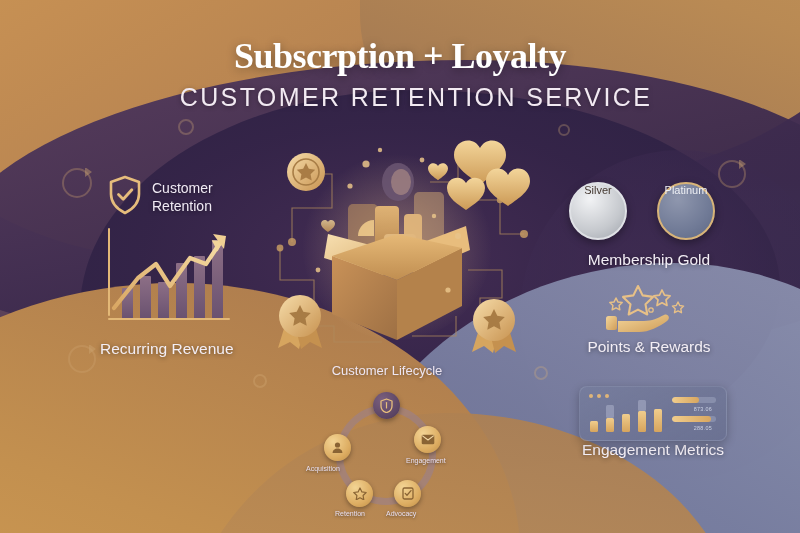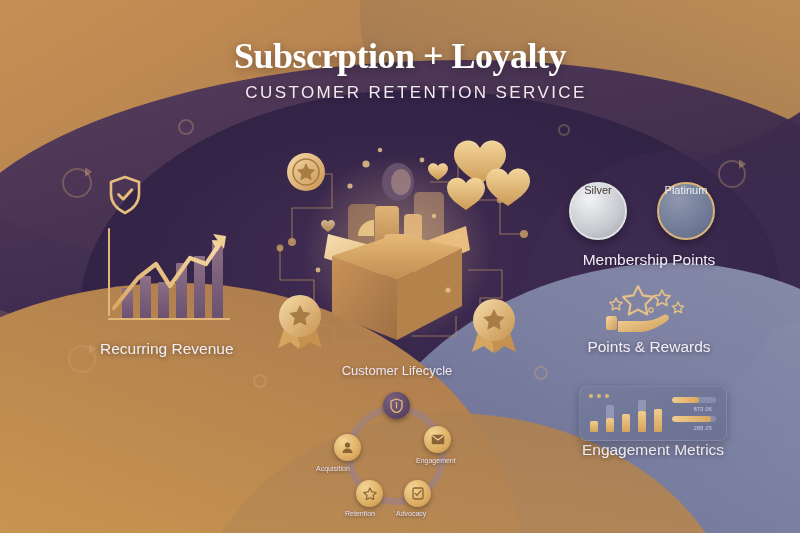--- a/index.html
+++ b/index.html
@@ -107,21 +107,21 @@
     font-family:"Liberation Serif", serif;
     font-weight:700;
     font-size:36px;
     letter-spacing:-0.5px;
     color:#ffffff;
     text-shadow:0 2px 10px rgba(0,0,0,.35);
     line-height:1.05;
   }
   .subtitle {
     margin-top:7px;
-    font-size:17px;
+    font-size:25px;
     letter-spacing:2.4px;
     color:#f2eaf2;
     text-shadow:0 1px 5px rgba(0,0,0,.35);
     padding-left:32px;
   }
 
   
   .flabel {
     color:#f3eef5;
     font-size:15.5px;
@@ -178,21 +178,21 @@
   }
   .dot { position:absolute; top:7px; width:4px; height:4px; border-radius:50%; background:#e0b578; }
   .mbar { position:absolute; bottom:8px; width:8px; border-radius:1.5px; background:linear-gradient(180deg,#f0cd8d,#d6a45d); }
   .mbar-ghost { position:absolute; width:8px; border-radius:1.5px; background:rgba(190,196,216,.42); }
   .pbar { position:absolute; right:10px; width:44px; height:6px; border-radius:3px; background:rgba(180,188,212,.35); overflow:hidden; }
   .pbar > i { display:block; height:100%; background:linear-gradient(90deg,#f1cd8c,#d8a660); border-radius:3px; }
   .pnum { position:absolute; right:14px; font-size:5.4px; color:#ccd2e4; letter-spacing:.3px; }
   #metrics-label { margin-top:0; }
 
   
-  #journey-block { position:absolute; left:312px; top:362px; width:170px; height:165px; z-index:15; }
+  #journey-block { position:absolute; left:302px; top:362px; width:170px; height:165px; z-index:15; }
   #journey-title { font-size:13px; line-height:1.35; color:#eee6f2; text-align:center; text-shadow:0 1px 4px rgba(0,0,0,.4); }
   .jring {
     position:absolute; left:34px; top:43px;
     width:100px; height:100px; border-radius:50%;
     border:7px solid rgba(146,126,160,.45);
   }
   .jnode {
     position:absolute; width:27px; height:27px; border-radius:50%;
     display:flex; align-items:center; justify-content:center;
     background:radial-gradient(circle at 34% 28%, #f3d494, #ddad62 62%, #c08f46 100%);
@@ -233,20 +233,24 @@
     <div class="subtitle">CUSTOMER RETENTION SERVICE</div>
   </div>
 
   <div id="retention-block">
     <span>
       <svg width="34" height="40" viewBox="0 0 34 40">
         <path d="M17 2 L31 7 V19 C31 28 24 34.5 17 38 C10 34.5 3 28 3 19 V7 Z" fill="none" stroke="#e6bd7c" stroke-width="2.6" stroke-linejoin="round"></path>
         <path d="M10.5 19.5 L15.2 24.2 L23.8 14.8" fill="none" stroke="#e6bd7c" stroke-width="2.8" stroke-linecap="round" stroke-linejoin="round"></path>
       </svg>
     </span>
+    <div class="rtext noselect">
+      <div>Customer</div>
+      <div>Retention</div>
+    </div>
   </div>
 
   <div id="revenue-block">
     <div class="chart-box">
       <div class="axis-v"></div>
       <div class="axis-h"></div>
 
       <div class="cbar" style="left:22px;  height:30px;"></div>
       <div class="cbar" style="left:40px;  height:42px;"></div>
       <div class="cbar" style="left:58px;  height:36px;"></div>
@@ -382,21 +386,21 @@
 
   <div id="tiers-block">
     <div class="tier-row">
       <div class="tier tier-plat noselect">
           <span>Platinum</span>
         </div>
       <div class="tier tier-silver noselect">
           <span>Silver</span>
         </div>
     </div>
-    <div class="flabel noselect" id="tiers-label">Membership Points</div>
+    <div class="flabel noselect" id="tiers-label">Membership Gold</div>
   </div>
 
   <div id="rewards-block">
     <div class="rewards-art">
       <svg width="110" height="54" viewBox="0 0 110 54" style="display:block;margin:0 auto;">
         <defs>
           <linearGradient id="handG" x1="0" y1="0" x2="1" y2="1">
             <stop offset="0" stop-color="#f3d59a"></stop>
               <stop offset="1" stop-color="#cf9d59"></stop>
           </linearGradient>

